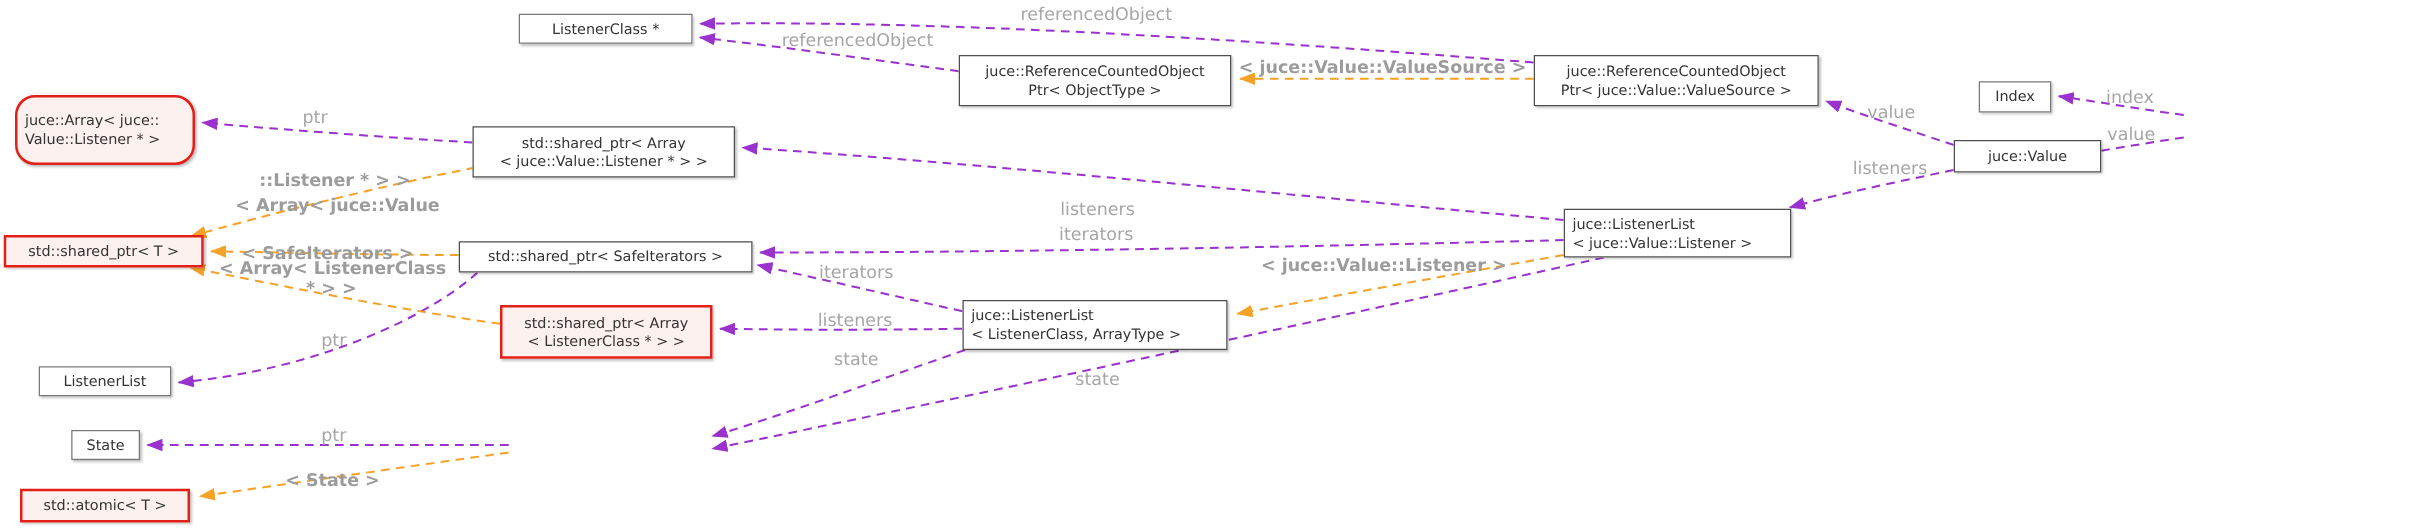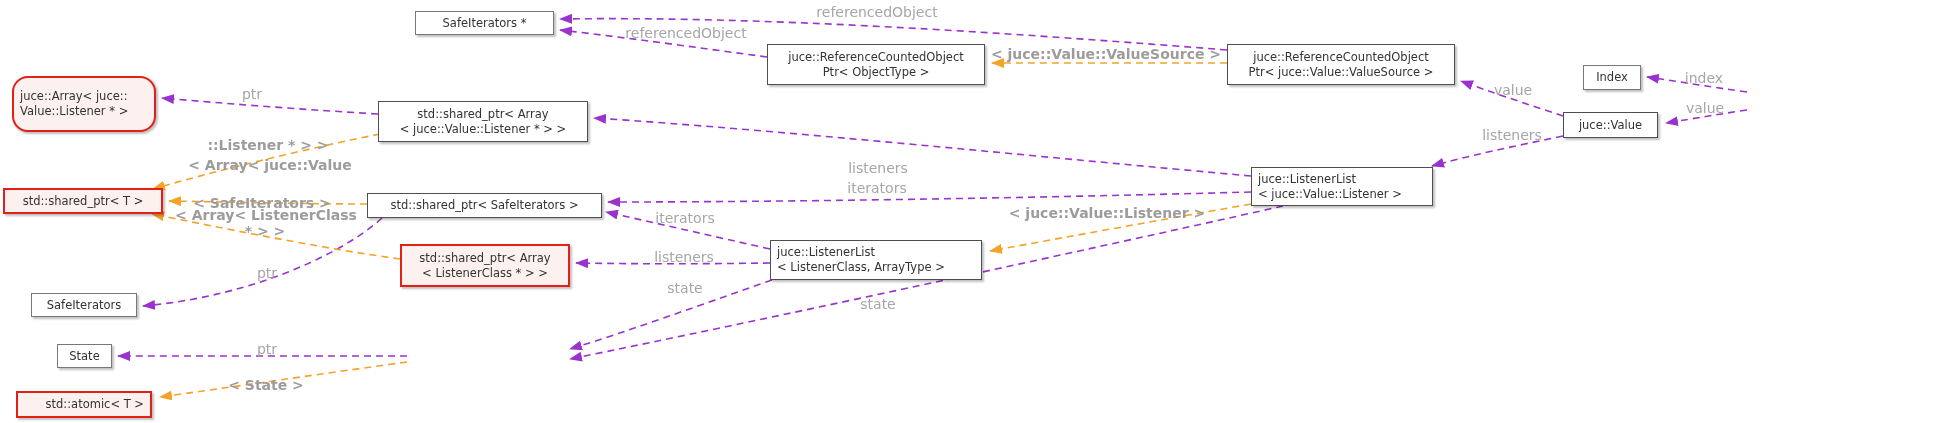--- a/index.html
+++ b/index.html
@@ -53,38 +53,38 @@
       <path d="M407,356 C310,356 212,356 118,356" class="edge usage" marker-end="url(#arrow-usage)"></path>
       <path d="M1227,63 C1150,63 1070,63 992,63" class="edge template" marker-end="url(#arrow-template)"></path>
       <path d="M380,134 C300,150 212,172 153,189" class="edge template" marker-end="url(#arrow-template)"></path>
       <path d="M367,204 C300,204 232,202 169,201" class="edge template" marker-end="url(#arrow-template)"></path>
       <path d="M400,259 C320,248 222,228 152,214" class="edge template" marker-end="url(#arrow-template)"></path>
       <path d="M1251,204 C1160,220 1072,236 990,251" class="edge template" marker-end="url(#arrow-template)"></path>
       <path d="M407,362 C320,374 232,387 160,397" class="edge template" marker-end="url(#arrow-template)"></path>
     </svg>
   <div id="nodes-layer">
       <div class="node plain center" style="left: 415px; top: 11px; width: 139px; height: 24px;">
-        <div>SafeIterators *</div>
+        <div>ListenerClass *</div>
       </div>
       <div class="node red left" style="left: 12px; top: 76px; width: 144px; height: 56px; border-radius: 16px;">
         <div>juce::Array&lt; juce::</div>
         <div>Value::Listener * &gt;</div>
       </div>
       <div class="node normal center" style="left: 767px; top: 44px; width: 218px; height: 41px;">
         <div>juce::ReferenceCountedObject</div>
         <div>Ptr&lt; ObjectType &gt;</div>
       </div>
       <div class="node normal center" style="left: 1227px; top: 44px; width: 228px; height: 41px;">
         <div>juce::ReferenceCountedObject</div>
         <div>Ptr&lt; juce::Value::ValueSource &gt;</div>
       </div>
       <div class="node plain center" style="left: 1583px; top: 65px; width: 58px; height: 25px;">
         <div>Index</div>
       </div>
-      <div class="node normal center" style="left: 1563px; top: 112px; width: 95px; height: 26px;">
+      <div class="node normal center" style="left: 1563px; top: 112px; width: 118px; height: 26px;">
         <div>juce::Value</div>
       </div>
       <div class="node normal left" style="left: 1251px; top: 167px; width: 182px; height: 39px;">
         <div>juce::ListenerList</div>
         <div>&lt; juce::Value::Listener &gt;</div>
       </div>
       <div class="node normal center" style="left: 378px; top: 101px; width: 210px; height: 41px;">
         <div>std::shared_ptr&lt; Array</div>
         <div>&lt; juce::Value::Listener * &gt; &gt;</div>
       </div>
@@ -96,26 +96,26 @@
       </div>
       <div class="node red center" style="left: 400px; top: 244px; width: 170px; height: 43px;">
         <div>std::shared_ptr&lt; Array</div>
         <div>&lt; ListenerClass * &gt; &gt;</div>
       </div>
       <div class="node normal left" style="left: 770px; top: 240px; width: 212px; height: 40px;">
         <div>juce::ListenerList</div>
         <div>&lt; ListenerClass, ArrayType &gt;</div>
       </div>
       <div class="node plain center" style="left: 31px; top: 293px; width: 106px; height: 24px;">
-        <div>SafeIterators</div>
+        <div>ListenerList</div>
       </div>
       <div class="node plain center" style="left: 57px; top: 344px; width: 55px; height: 24px;">
         <div>State</div>
       </div>
-      <div class="node red center" style="left: 16px; top: 391px; width: 136px; height: 27px; align-items: flex-end;">
+      <div class="node red center" style="left: 16px; top: 391px; width: 136px; height: 27px;">
         <div>std::atomic&lt; T &gt;</div>
       </div>
     </div>
   <div id="labels-layer">
       <div class="edge-label" style="left: 877px; top: 5px;">referencedObject</div>
       <div class="edge-label" style="left: 686px; top: 26px;">referencedObject</div>
       <div class="edge-label" style="left: 252px; top: 87px;">ptr</div>
       <div class="edge-label bold" style="left: 270px; top: 123px; margin-top: 35px;">&lt; Array&lt; juce::Value</div>
       <div class="edge-label bold" style="left: 268px; top: 138px;">::Listener * &gt; &gt;</div>
       <div class="edge-label bold" style="left: 262px; top: 196px;">&lt; SafeIterators &gt;</div>

